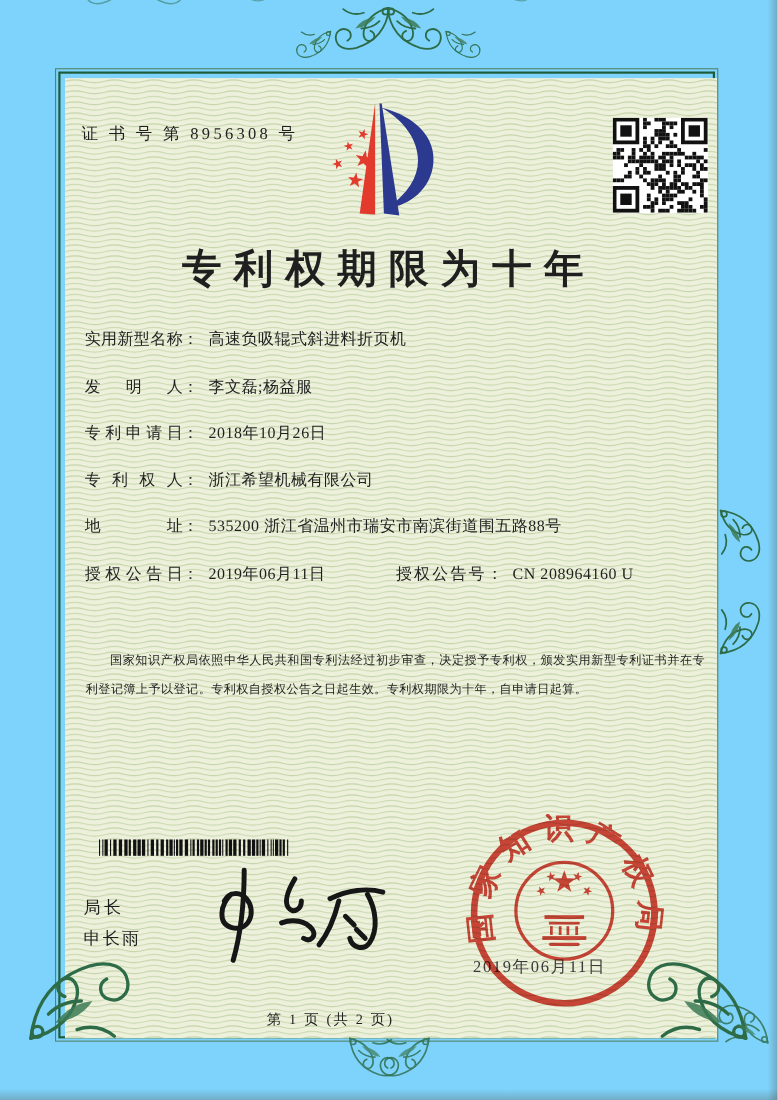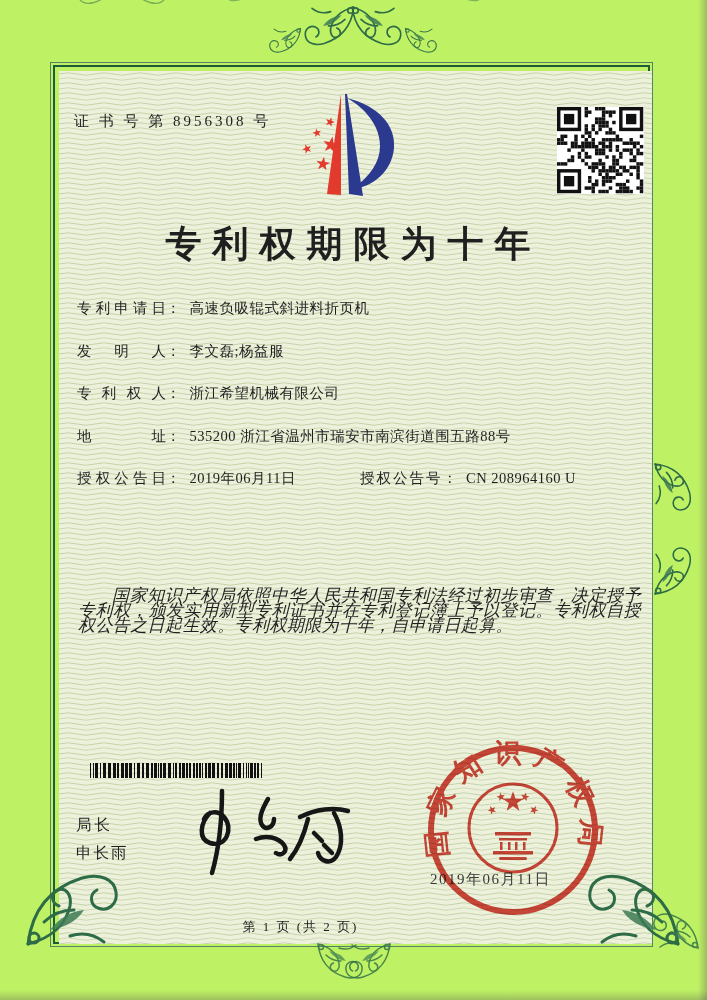--- a/index.html
+++ b/index.html
@@ -1,18 +1,18 @@
 <!DOCTYPE html>
 <html><head>
 <meta charset="utf-8">
 <style>
   html,body{margin:0;padding:0;background:#e8e8e4;}
   .page{
     position:relative;width:707px;height:1000px;margin:0 auto;
-    background:#bef264;overflow:hidden;
+    background:#7dd3fc;overflow:hidden;
     font-family:"Liberation Serif","DejaVu Serif",serif;color:#1f1f1f;
   }
   
   .edge-right{position:absolute;right:0;top:0;width:9px;height:100%;
     background:linear-gradient(to right,rgba(0,0,0,0),rgba(90,90,80,.35));z-index:9;}
   .edge-bottom{position:absolute;left:0;bottom:0;width:100%;height:10px;
     background:linear-gradient(to bottom,rgba(0,0,0,0),rgba(90,90,80,.32));z-index:9;}
 
   
   .frame{position:absolute;left:50px;top:62px;width:601px;height:883px;
@@ -32,21 +32,21 @@
     font-size:36px;font-weight:bold;letter-spacing:11px;}
 
   .fields{position:absolute;left:77px;top:299px;width:565px;font-size:14.5px;}
   .frow{height:42.6px;white-space:nowrap;}
   .flabel{display:inline-block;width:89px;text-align:justify;text-align-last:justify;vertical-align:baseline;}
   .fcolon{margin-right:9px;}
   .fval{letter-spacing:.5px;text-align:center;}
   .flabel2{display:inline-block;margin-left:64px;letter-spacing:2px;}
 
   .body-text{position:absolute;left:78px;top:588px;width:563px;
-    font-size:17px;line-height:15px;text-align:justify;font-style:italic;letter-spacing:.4px;}
+    font-size:11px;line-height:26px;text-align:justify;letter-spacing:.4px;}
   .body-text p{margin:0;text-indent:2em;}
 
   .barcode{position:absolute;left:90px;top:763px;}
   .sig-title{position:absolute;left:76px;top:815px;font-size:15.5px;letter-spacing:3px;}
   .sig-name{position:absolute;left:76px;top:843px;font-size:15.5px;letter-spacing:2px;}
   .signature{position:absolute;left:182px;top:783px;}
   .seal{position:absolute;left:420px;top:740px;mix-blend-mode:multiply;opacity:.93;z-index:6;}
   .issue-date{position:absolute;left:430px;top:870px;font-size:15px;letter-spacing:1.5px;color:#3a3a3a;z-index:5;}
   .footer{position:absolute;left:0;top:918px;width:601px;text-align:center;font-size:13px;letter-spacing:2px;z-index:5;}
 </style>
@@ -337,24 +337,27 @@
           <rect x="0" y="62.1" width="24.150000000000002" height="24.150000000000002" fill="#111"></rect>
           <rect x="3.45" y="65.55" width="17.25" height="17.25" fill="#fff"></rect>
           <rect x="6.9" y="69" width="10.350000000000001" height="10.350000000000001" fill="#111"></rect>
         </g>
     </svg>
 
     <div class="title">专利权期限为十年</div>
 
     <div class="fields">
       <div class="frow">
-        <span class="flabel">专利申请日</span><span class="fcolon">：</span><span class="fval">高速负吸辊式斜进料折页机</span>
+        <span class="flabel">实用新型名称</span><span class="fcolon">：</span><span class="fval">高速负吸辊式斜进料折页机</span>
       </div>
       <div class="frow">
         <span class="flabel">发明人</span><span class="fcolon">：</span><span class="fval">李文磊;杨益服</span>
+      </div>
+      <div class="frow">
+        <span class="flabel">专利申请日</span><span class="fcolon">：</span><span class="fval">2018年10月26日</span>
       </div>
       <div class="frow">
         <span class="flabel">专利权人</span><span class="fcolon">：</span><span class="fval">浙江希望机械有限公司</span>
       </div>
       <div class="frow">
         <span class="flabel">地址</span><span class="fcolon">：</span><span class="fval">535200 浙江省温州市瑞安市南滨街道围五路88号</span>
       </div>
       <div class="frow">
         <span class="flabel">授权公告日</span><span class="fcolon">：</span><span class="fval">2019年06月11日</span><span class="flabel2">授权公告号</span><span class="fcolon">：</span><span class="fval">CN 208964160 U</span>
       </div>

